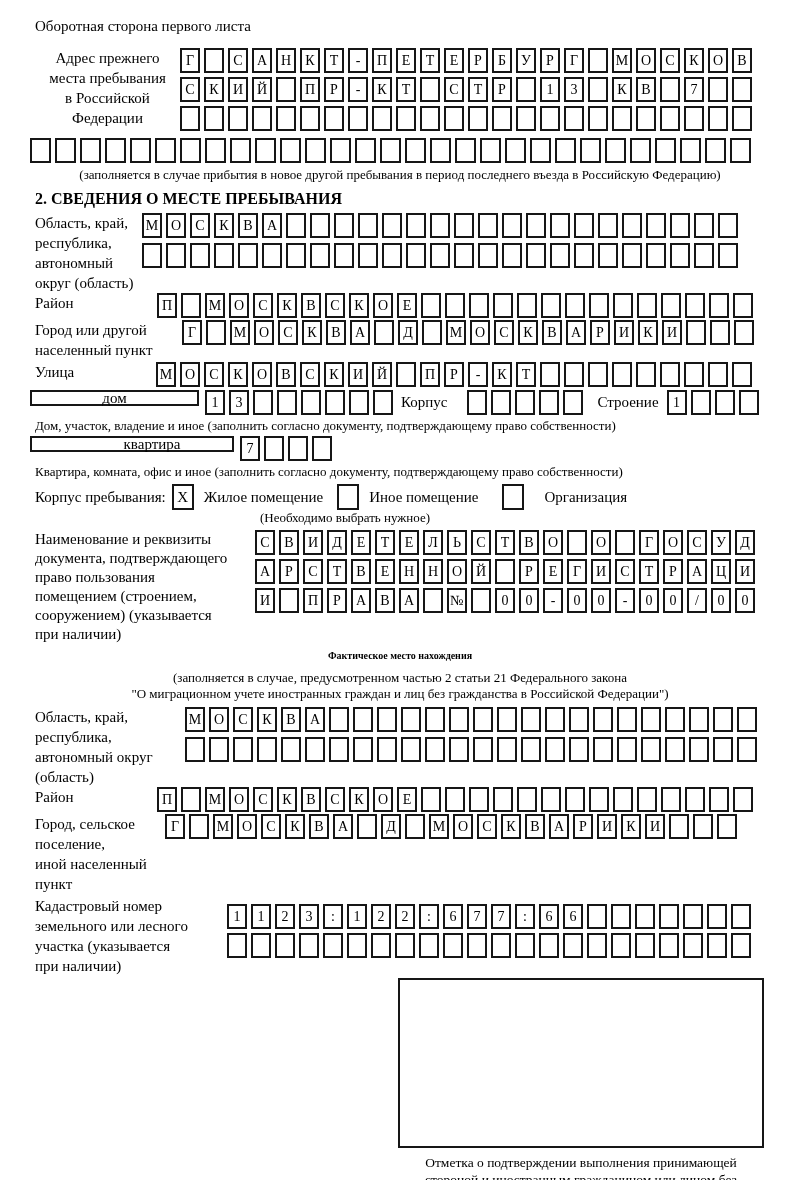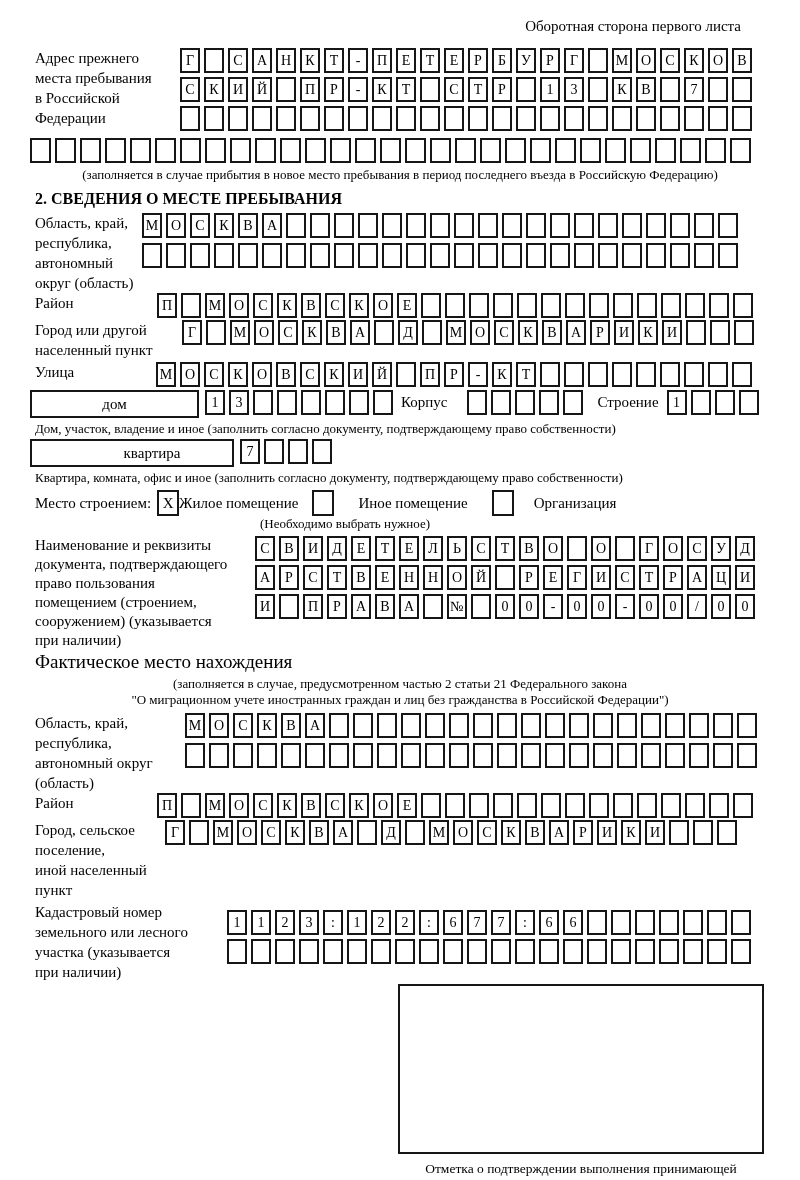--- a/index.html
+++ b/index.html
@@ -2,42 +2,42 @@
 <html><head>
 <meta charset="utf-8">
 <style>
   html,body{margin:0;padding:0;background:#fff;}
   .page{
     width:800px;height:1180px;box-sizing:border-box;
     padding:16px 35px 0 35px;overflow:hidden;position:relative;
     background:#fff;color:#000;
     font-family:"Liberation Serif","DejaVu Serif",serif;
   }
-  .title{text-align:right;padding-right:24px;font-size:15px;line-height:20px;}
+  .title{text-align:left;padding-right:24px;font-size:15px;line-height:20px;}
   .frow{display:flex;align-items:flex-start;}
   .lbl{font-size:15px;line-height:20px;white-space:pre-line;flex-shrink:0;}
   .lbl.lh19{line-height:19px;}
-  .w145{flex-basis:145px;}.w107{flex-basis:107px;}.w122{flex-basis:122px;}
+  .w145{flex-basis:145px;text-align:center;}.w107{flex-basis:107px;}.w122{flex-basis:122px;}
   .w147{flex-basis:147px;}.w121{flex-basis:121px;}.w220{flex-basis:220px;}
   .w150{flex-basis:150px;}.w130{flex-basis:130px;}.w192{flex-basis:192px;}
   .cellrow{display:flex;flex-wrap:nowrap;}
   .rows .cellrow{margin-bottom:4px;}
   .cell{
     box-sizing:border-box;flex:0 0 20px;width:20px;height:25px;
     border:2px solid #161616;margin-right:4px;
     display:flex;align-items:center;justify-content:center;
     font-size:14px;
   }
   .cellrow.wide .cell{flex-basis:21px;width:21px;}
   .note{font-size:13px;line-height:16px;}
   .note.center{text-align:center;}
   .h2{font-weight:bold;font-size:16px;line-height:20px;text-align:left;}
-  .h3{font-weight:normal;font-size:19px;line-height:20px;}
+  .h3{font-weight:bold;font-size:10px;line-height:20px;text-align:center;}
   .widebox{
-    box-sizing:border-box;height:28px;border:2px solid #161616;
+    box-sizing:border-box;height:16px;border:2px solid #161616;
     display:flex;align-items:center;justify-content:center;font-size:15px;
   }
   .inlbl{font-size:15px;line-height:25px;white-space:nowrap;}
   .chk{
     box-sizing:border-box;width:22px;height:26px;border:2px solid #161616;
     display:flex;align-items:center;justify-content:center;font-size:15px;flex-shrink:0;
   }
   .stamp-wrap{margin-left:350px;width:392px;text-align:center;}
   .stamp-box{width:366px;height:170px;border:2px solid #161616;box-sizing:border-box;margin:0 auto 6px auto;background:#fff;}
   .caption{font-size:13.5px;line-height:17px;white-space:pre-line;}
@@ -162,21 +162,21 @@
       <span class="cell"></span>
       <span class="cell"></span>
       <span class="cell"></span>
       <span class="cell"></span>
       <span class="cell"></span>
       <span class="cell"></span>
       <span class="cell"></span>
       <span class="cell"></span>
       <span class="cell"></span>
     </div>
-  <div class="note center mt4">(заполняется в случае прибытия в новое место пребывания в период последнего въезда в Российскую Федерацию)</div>
+  <div class="note center mt4">(заполняется в случае прибытия в новое другой пребывания в период последнего въезда в Российскую Федерацию)</div>
 
   <div class="h2 mt6">2. СВЕДЕНИЯ О МЕСТЕ ПРЕБЫВАНИЯ</div>
 
   <div class="frow mt4">
     <div class="lbl w107">Область, край,
 республика,
 автономный
 округ (область)</div>
     <div class="rows">
       <div class="cellrow">
@@ -364,25 +364,25 @@
     <div class="cellrow" style="margin-left:6px;">
         <span class="cell">7</span>
         <span class="cell"></span>
         <span class="cell"></span>
         <span class="cell"></span>
       </div>
   </div>
   <div class="note mt3">Квартира, комната, офис и иное (заполнить согласно документу, подтверждающему право собственности)</div>
 
   <div class="frow mt4" style="align-items:center;">
-    <div class="inlbl">Место строением:</div>
+    <div class="inlbl">Корпус пребывания:</div>
     <div class="chk" style="margin-left:6px;">X</div>
-    <div class="inlbl" style="">Жилое помещение</div>
+    <div class="inlbl" style="margin-left:10px;">Жилое помещение</div>
     <div class="chk" style="margin-left:14px;"></div>
-    <div class="inlbl" style="margin-left:24px;">Иное помещение</div>
+    <div class="inlbl" style="margin-left:10px;">Иное помещение</div>
     <div class="chk" style="margin-left:24px;"></div>
     <div class="inlbl" style="margin-left:20px;">Организация</div>
   </div>
   <div class="note" style="margin-left:110px;width:400px;text-align:center;">(Необходимо выбрать нужное)</div>
 
   <div class="frow mt4">
     <div class="lbl lh19 w220">Наименование и реквизиты
 документа, подтверждающего
 право пользования
 помещением (строением,

